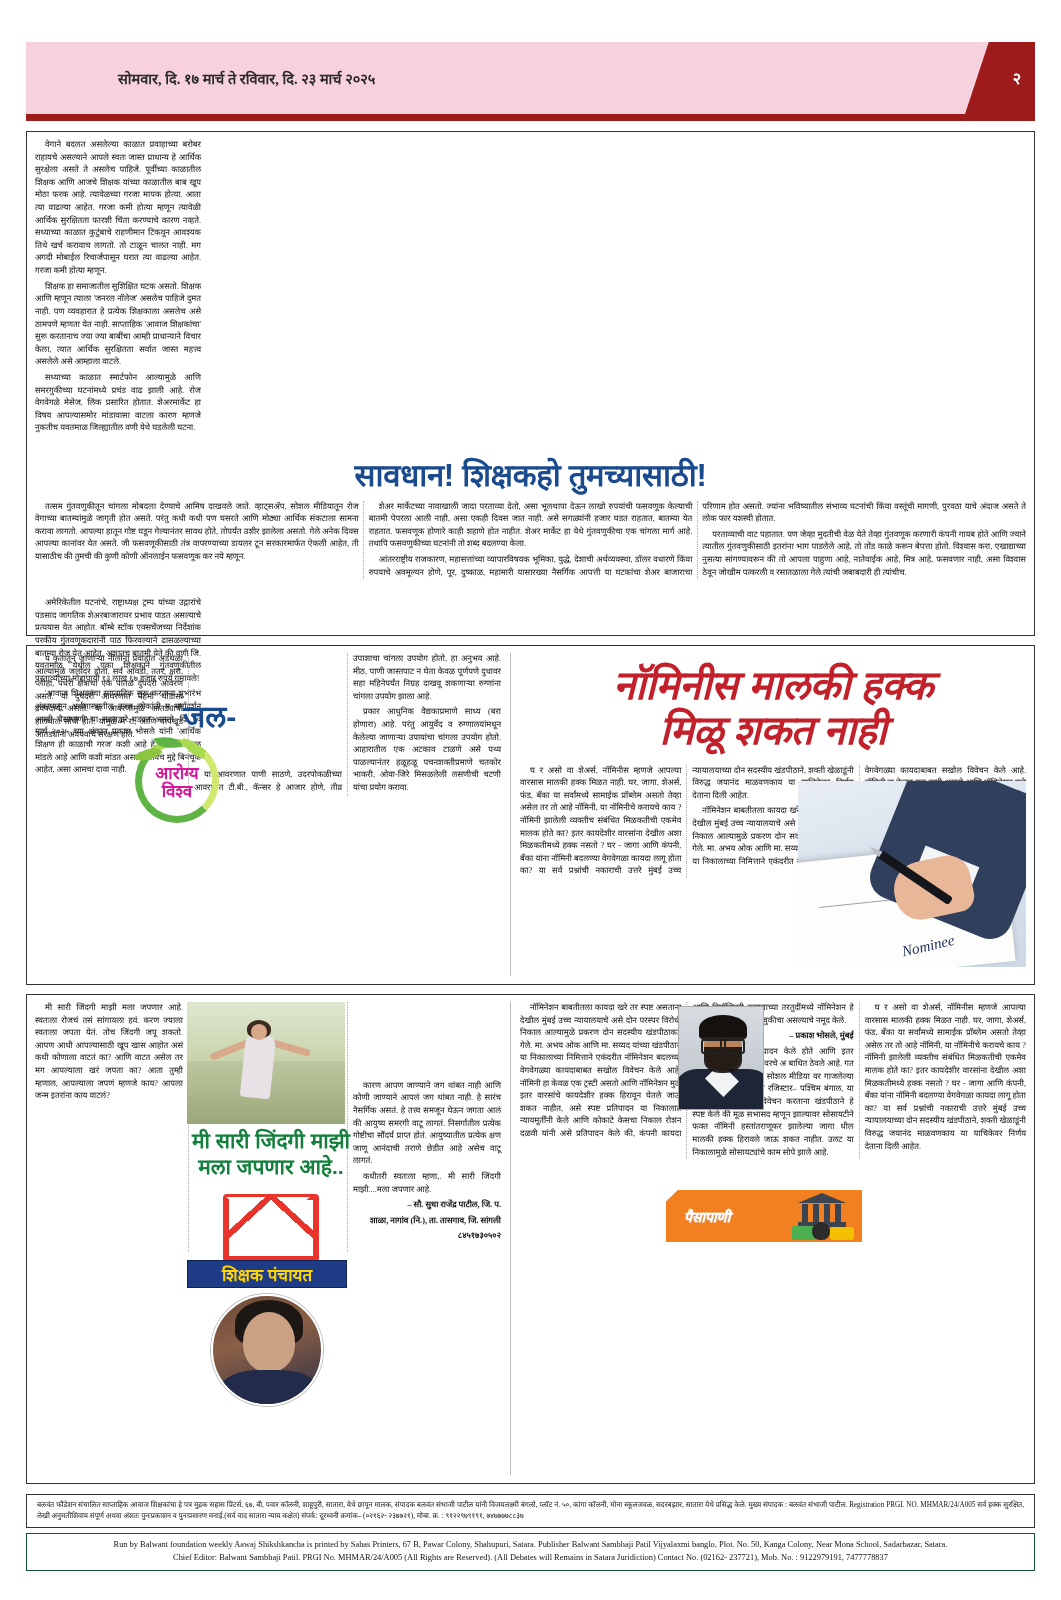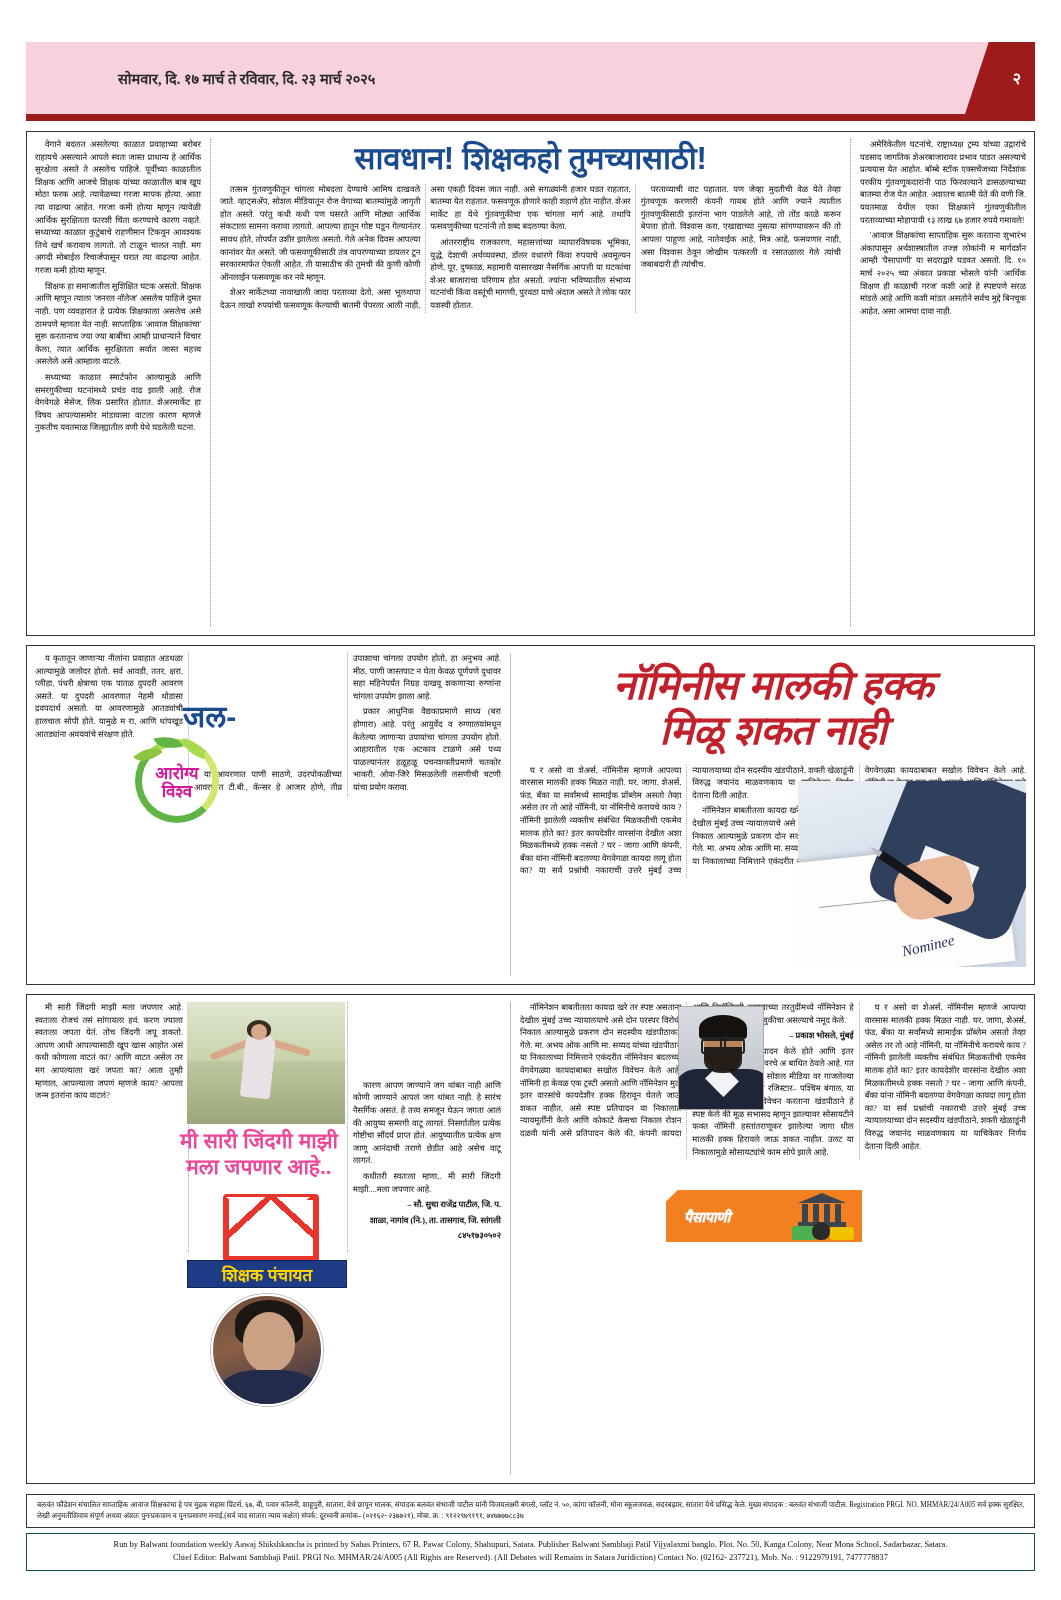--- a/index.html
+++ b/index.html
@@ -61,21 +61,21 @@
   .col-text p { margin-bottom: 3px; text-indent: 10px; }
 
   
   .block {
     border: 1px solid #333;
     margin-top: 10px;
     padding: 7px 8px 8px;
     display: flex;
     gap: 9px;
   }
-  #editorial-block { height: 505px; }
+  #editorial-block { height: 505px; flex-direction: column; }
   .vsep { width: 1px; background: #bbb; flex: none; }
   .vsep.dotted { background: none; border-left: 1px dotted #999; }
   .ed-left { width: 166px; flex: none; }
   .ed-mid { flex: 1; }
   .ed-right { width: 166px; flex: none; }
 
   .ed-tag-wrap { text-align: center; margin-bottom: 2px; }
   .ed-tag {
     display: inline-block;
     background: #c2202a; color: #fff;
@@ -220,23 +220,23 @@
     overflow: hidden;
   }
   .girl-photo .sky { position:absolute; inset:0 0 52% 0; background:linear-gradient(180deg,#dfe7cf,#c8d3ab); }
   .girl-photo .body { position:absolute; left:56px; top:32px; width:30px; height:64px; background:#e8e2e6; border-radius:10px 10px 4px 4px; transform:rotate(6deg); }
   .girl-photo .head { position:absolute; left:64px; top:22px; width:16px; height:16px; border-radius:50%; background:#d7a889; }
   .girl-photo .hair { position:absolute; left:60px; top:18px; width:24px; height:18px; border-radius:50% 50% 40% 40%; background:#3b2a20; }
   .girl-photo .arm  { position:absolute; left:22px; top:44px; width:44px; height:7px; background:#d7a889; border-radius:4px; transform:rotate(-22deg); }
   .girl-photo .arm2 { position:absolute; left:80px; top:42px; width:44px; height:7px; background:#d7a889; border-radius:4px; transform:rotate(16deg); }
 
   .mi-headline {
-    position: absolute; left: 124px; top: 126px;
+    position: absolute; left: 136px; top: 126px;
     width: 200px; text-align: center;
-    color: #ec4899; font-weight: 900;
+    color: #15803d; font-weight: 900;
     font-family: "Liberation Sans", "DejaVu Sans", sans-serif;
     font-size: 21px; line-height: 1.22;
   }
   .env-wrap {
     position: absolute; left: 188px; top: 192px;
     width: 96px; height: 68px;
   }
   .env-wrap .box {
     position: absolute; inset: 0;
     background: #fff; border: 6px solid #e8342a; border-radius: 4px;

